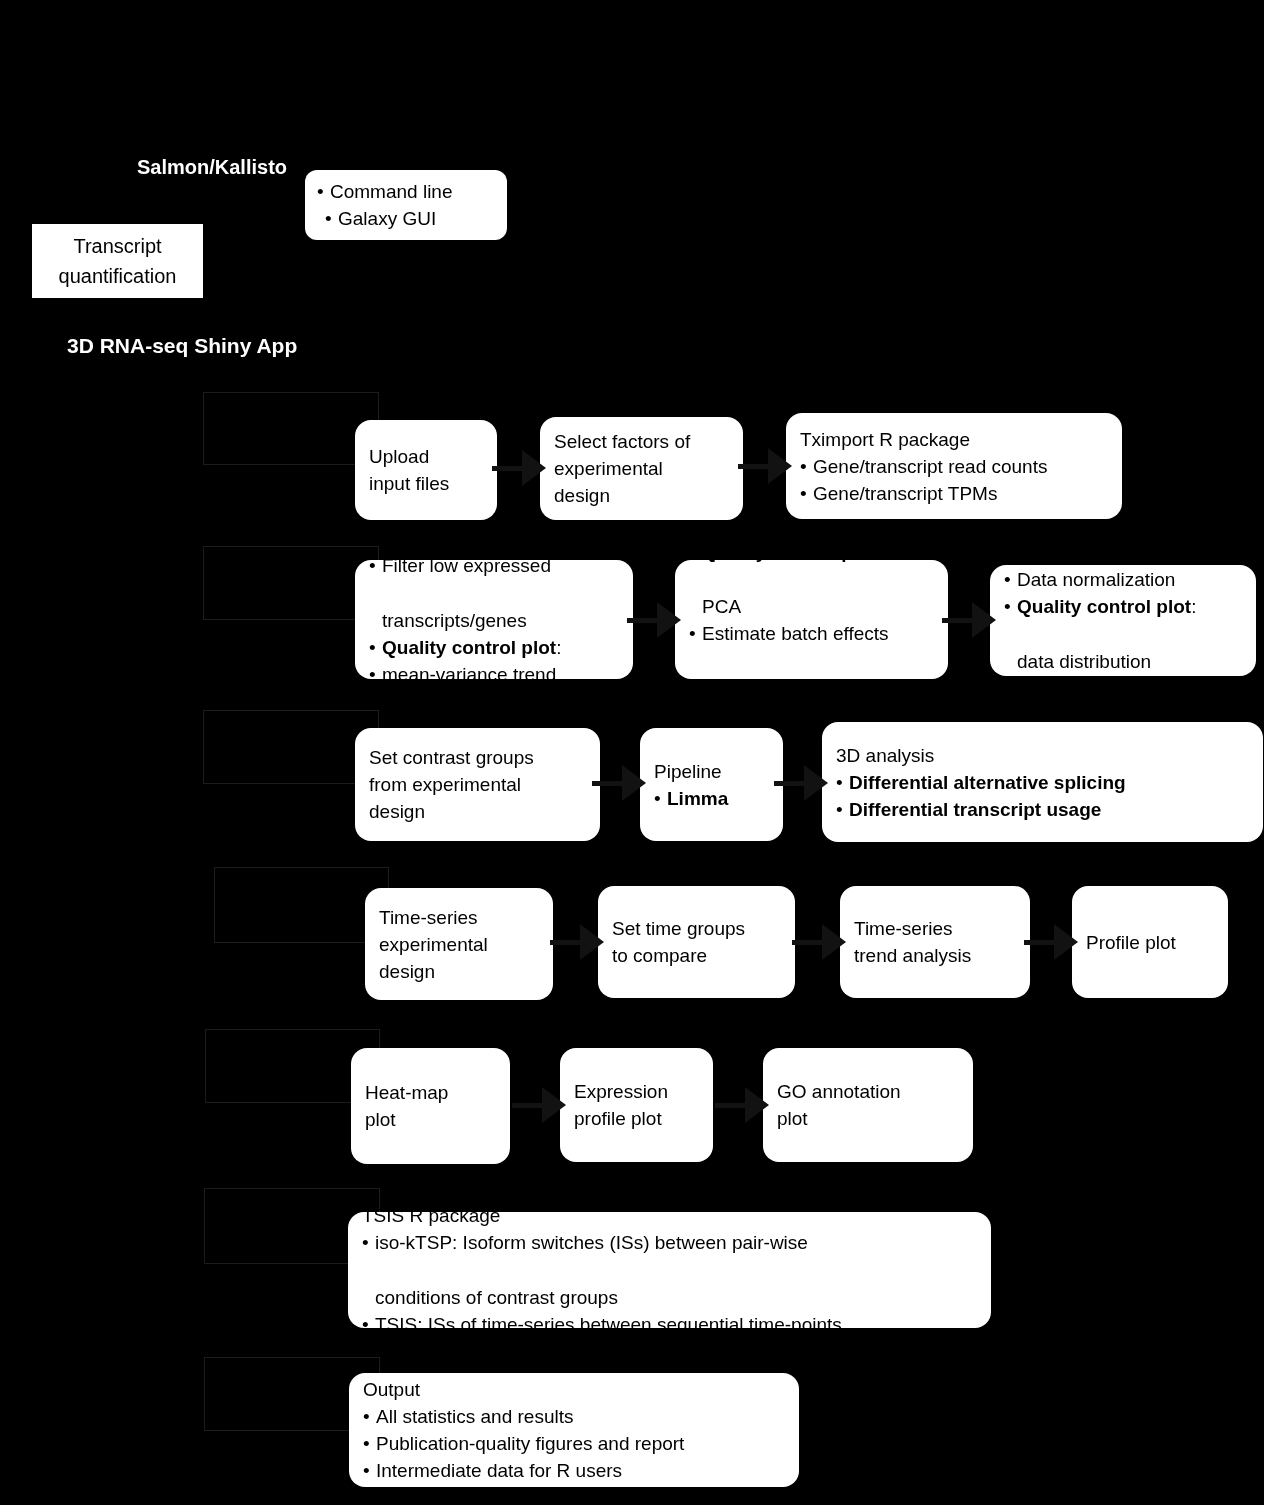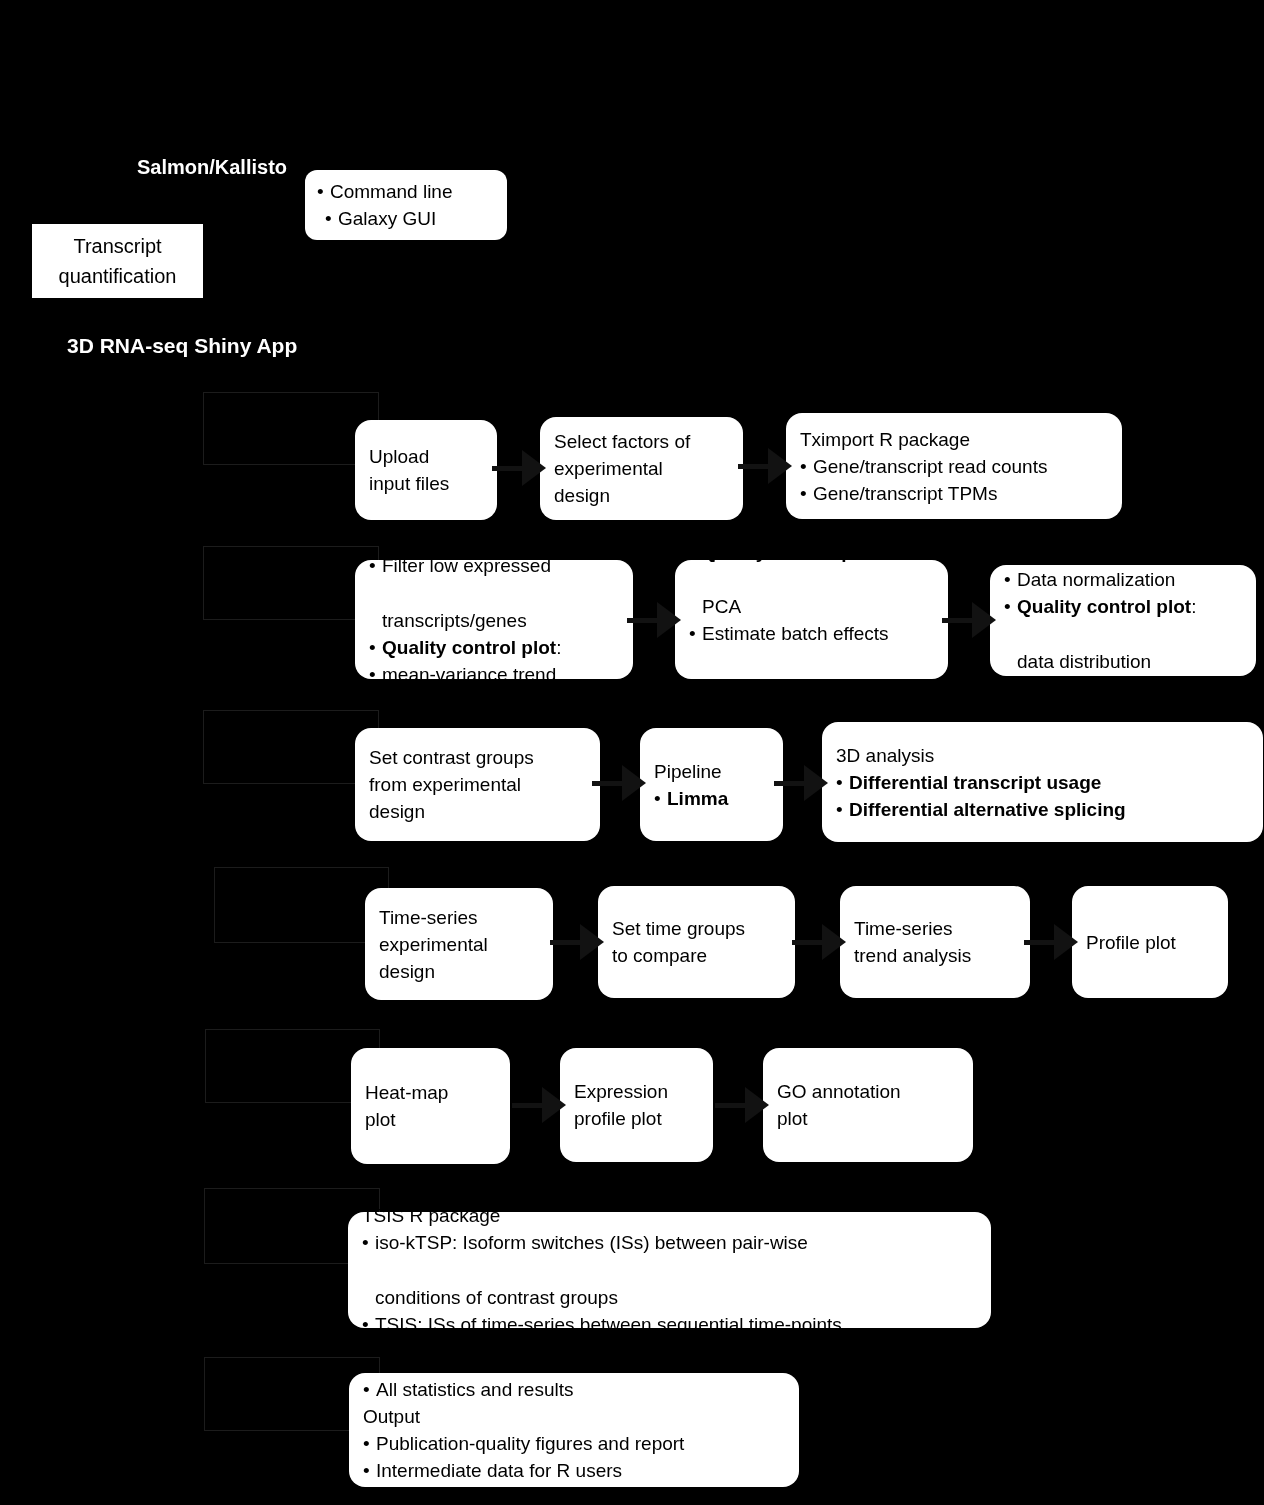--- a/index.html
+++ b/index.html
@@ -130,22 +130,22 @@
     <div class="ln"><span class="bu">•</span><b>Limma</b></div>
   </div>
 
   <div class="arrow" style="left:774px;top:763px;">
     <div class="shaft"></div>
     <div class="head"></div>
   </div>
 
   <div class="wbox" style="left:822px;top:722px;width:441px;height:120px;">
     <div class="ln">3D analysis</div>
+    <div class="ln"><span class="bu">•</span><b>Differential alternative splicing</b></div>
     <div class="ln"><span class="bu">•</span><b>Differential transcript usage</b></div>
-    <div class="ln"><span class="bu">•</span><b>Differential alternative splicing</b></div>
   </div>
 
   <div class="wbox" style="left:365px;top:888px;width:188px;height:112px;">
     <div class="ln">Time-series</div>
     <div class="ln">experimental</div>
     <div class="ln">design</div>
   </div>
 
   <div class="arrow" style="left:550px;top:922px;">
     <div class="shaft"></div>
@@ -202,19 +202,19 @@
   </div>
 
   <div class="wbox" style="left:348px;top:1212px;width:643px;height:116px;">
     <div class="ln">TSIS R package</div>
     <div class="ln"><span class="bu">•</span><span>iso-kTSP: Isoform switches (ISs) between pair-wise</span></div>
     <div class="ln ind">conditions of contrast groups</div>
     <div class="ln"><span class="bu">•</span><span>TSIS: ISs of time-series between sequential time-points</span></div>
   </div>
 
   <div class="wbox" style="left:349px;top:1373px;width:450px;height:114px;">
+    <div class="ln">Output</div>
     <div class="ln"><span class="bu">•</span><span>All statistics and results</span></div>
-    <div class="ln">Output</div>
     <div class="ln"><span class="bu">•</span><span>Publication-quality figures and report</span></div>
     <div class="ln"><span class="bu">•</span><span>Intermediate data for R users</span></div>
   </div>
 
 </div>
 
 </body></html>

